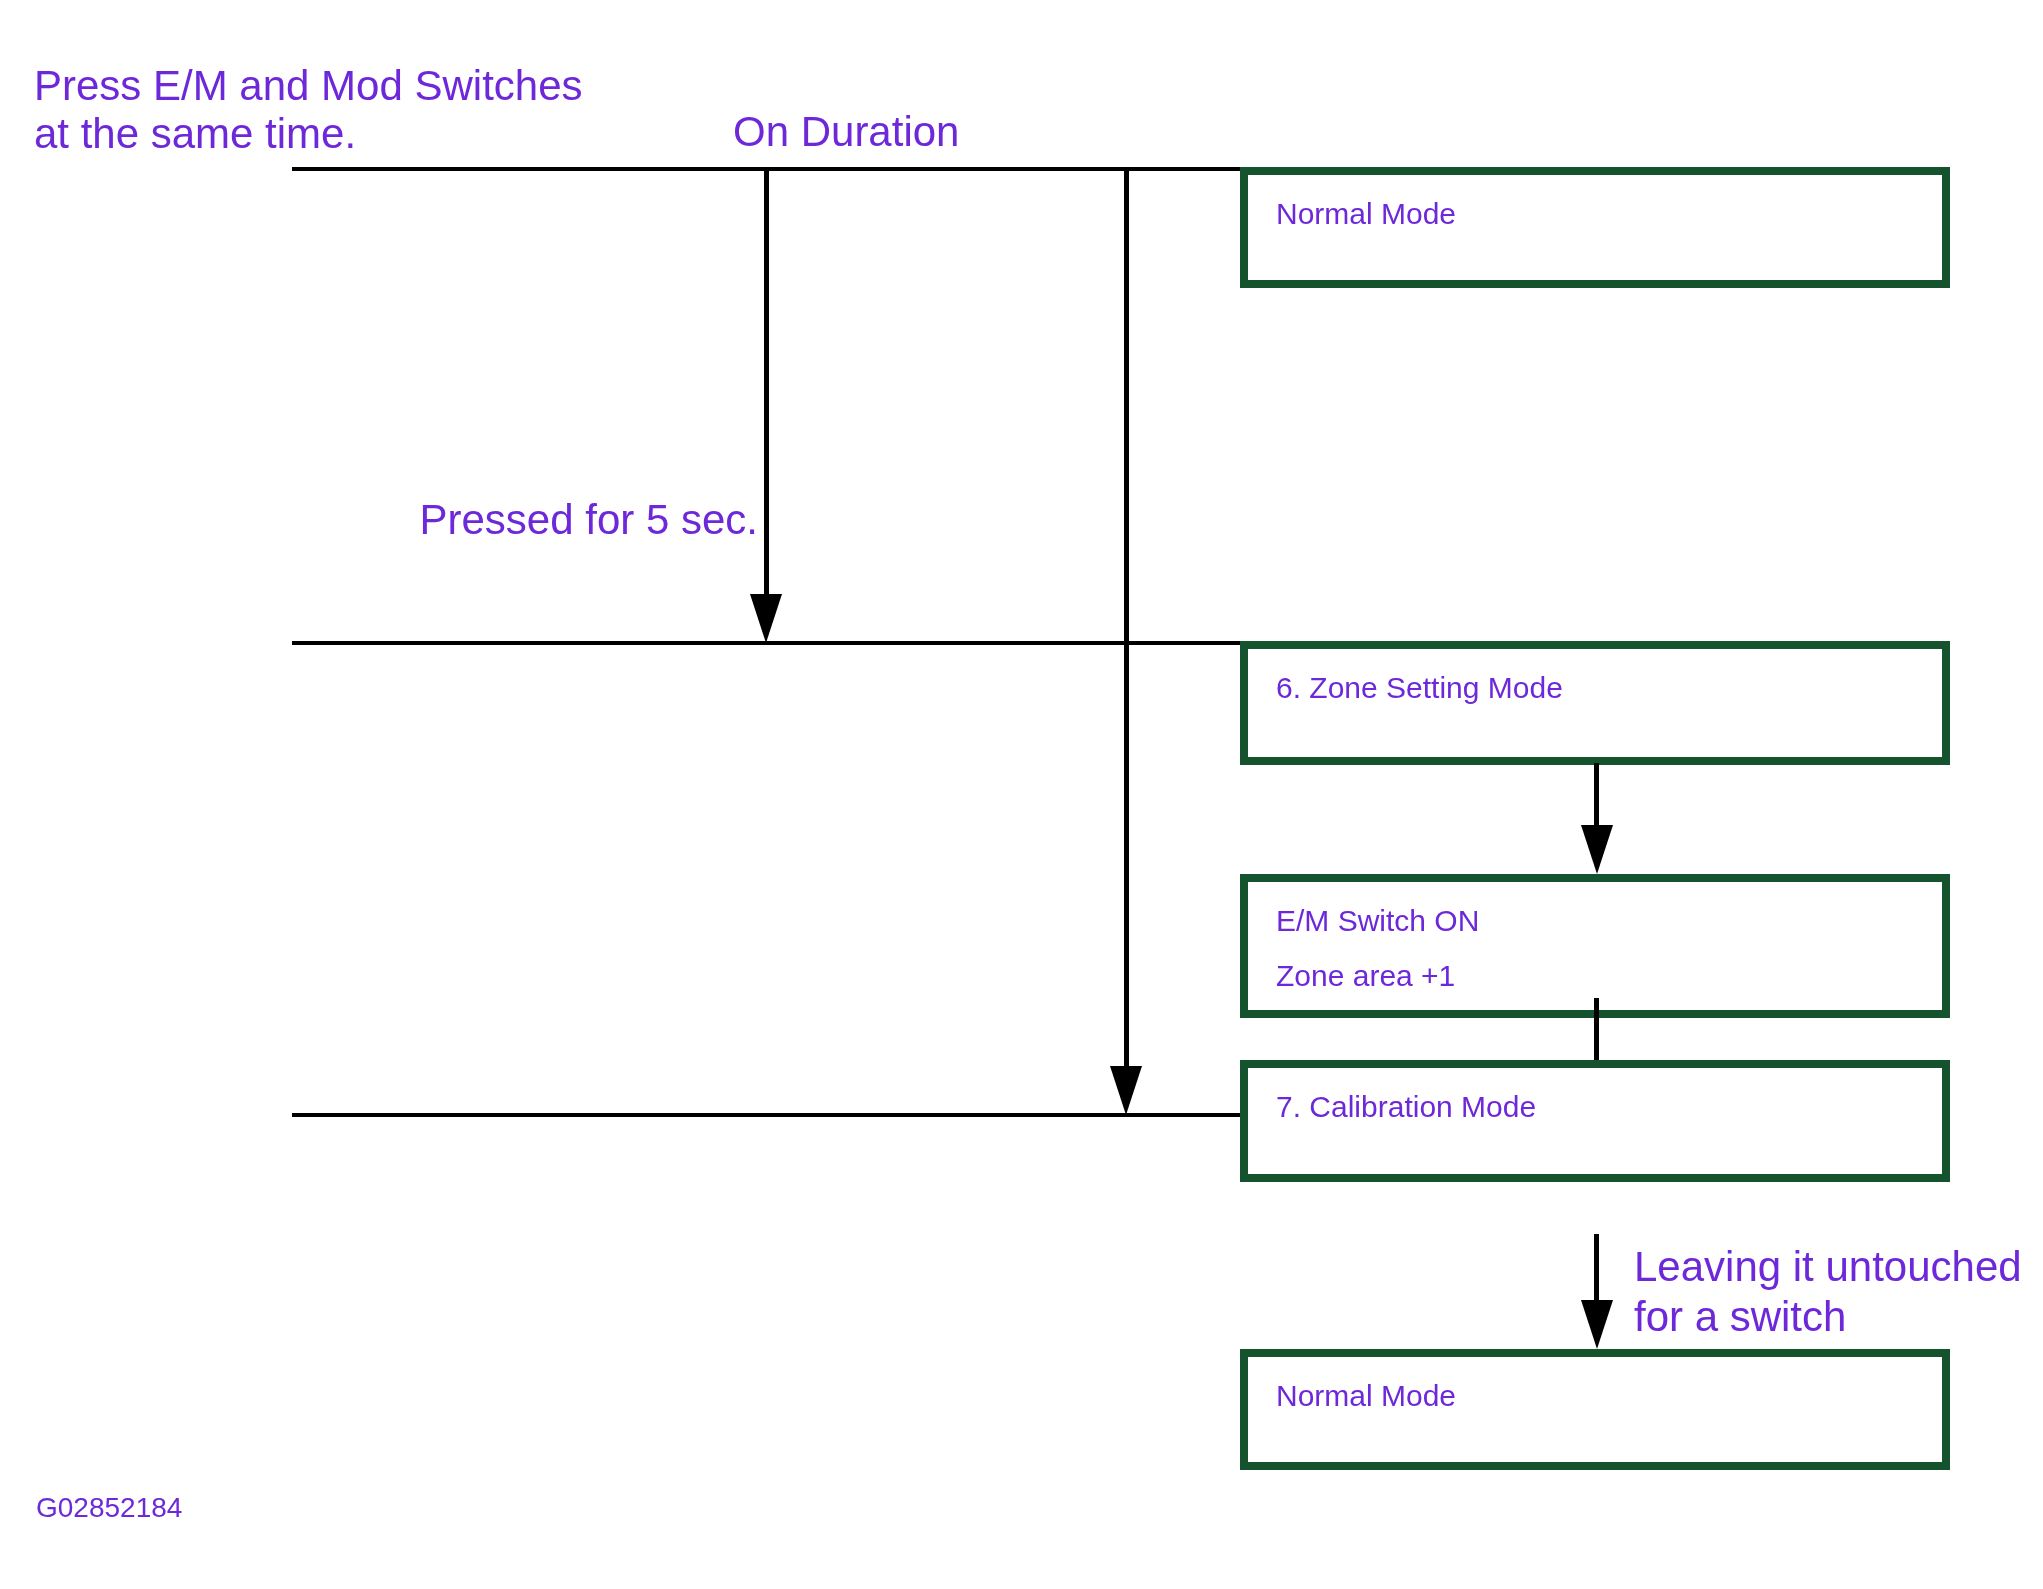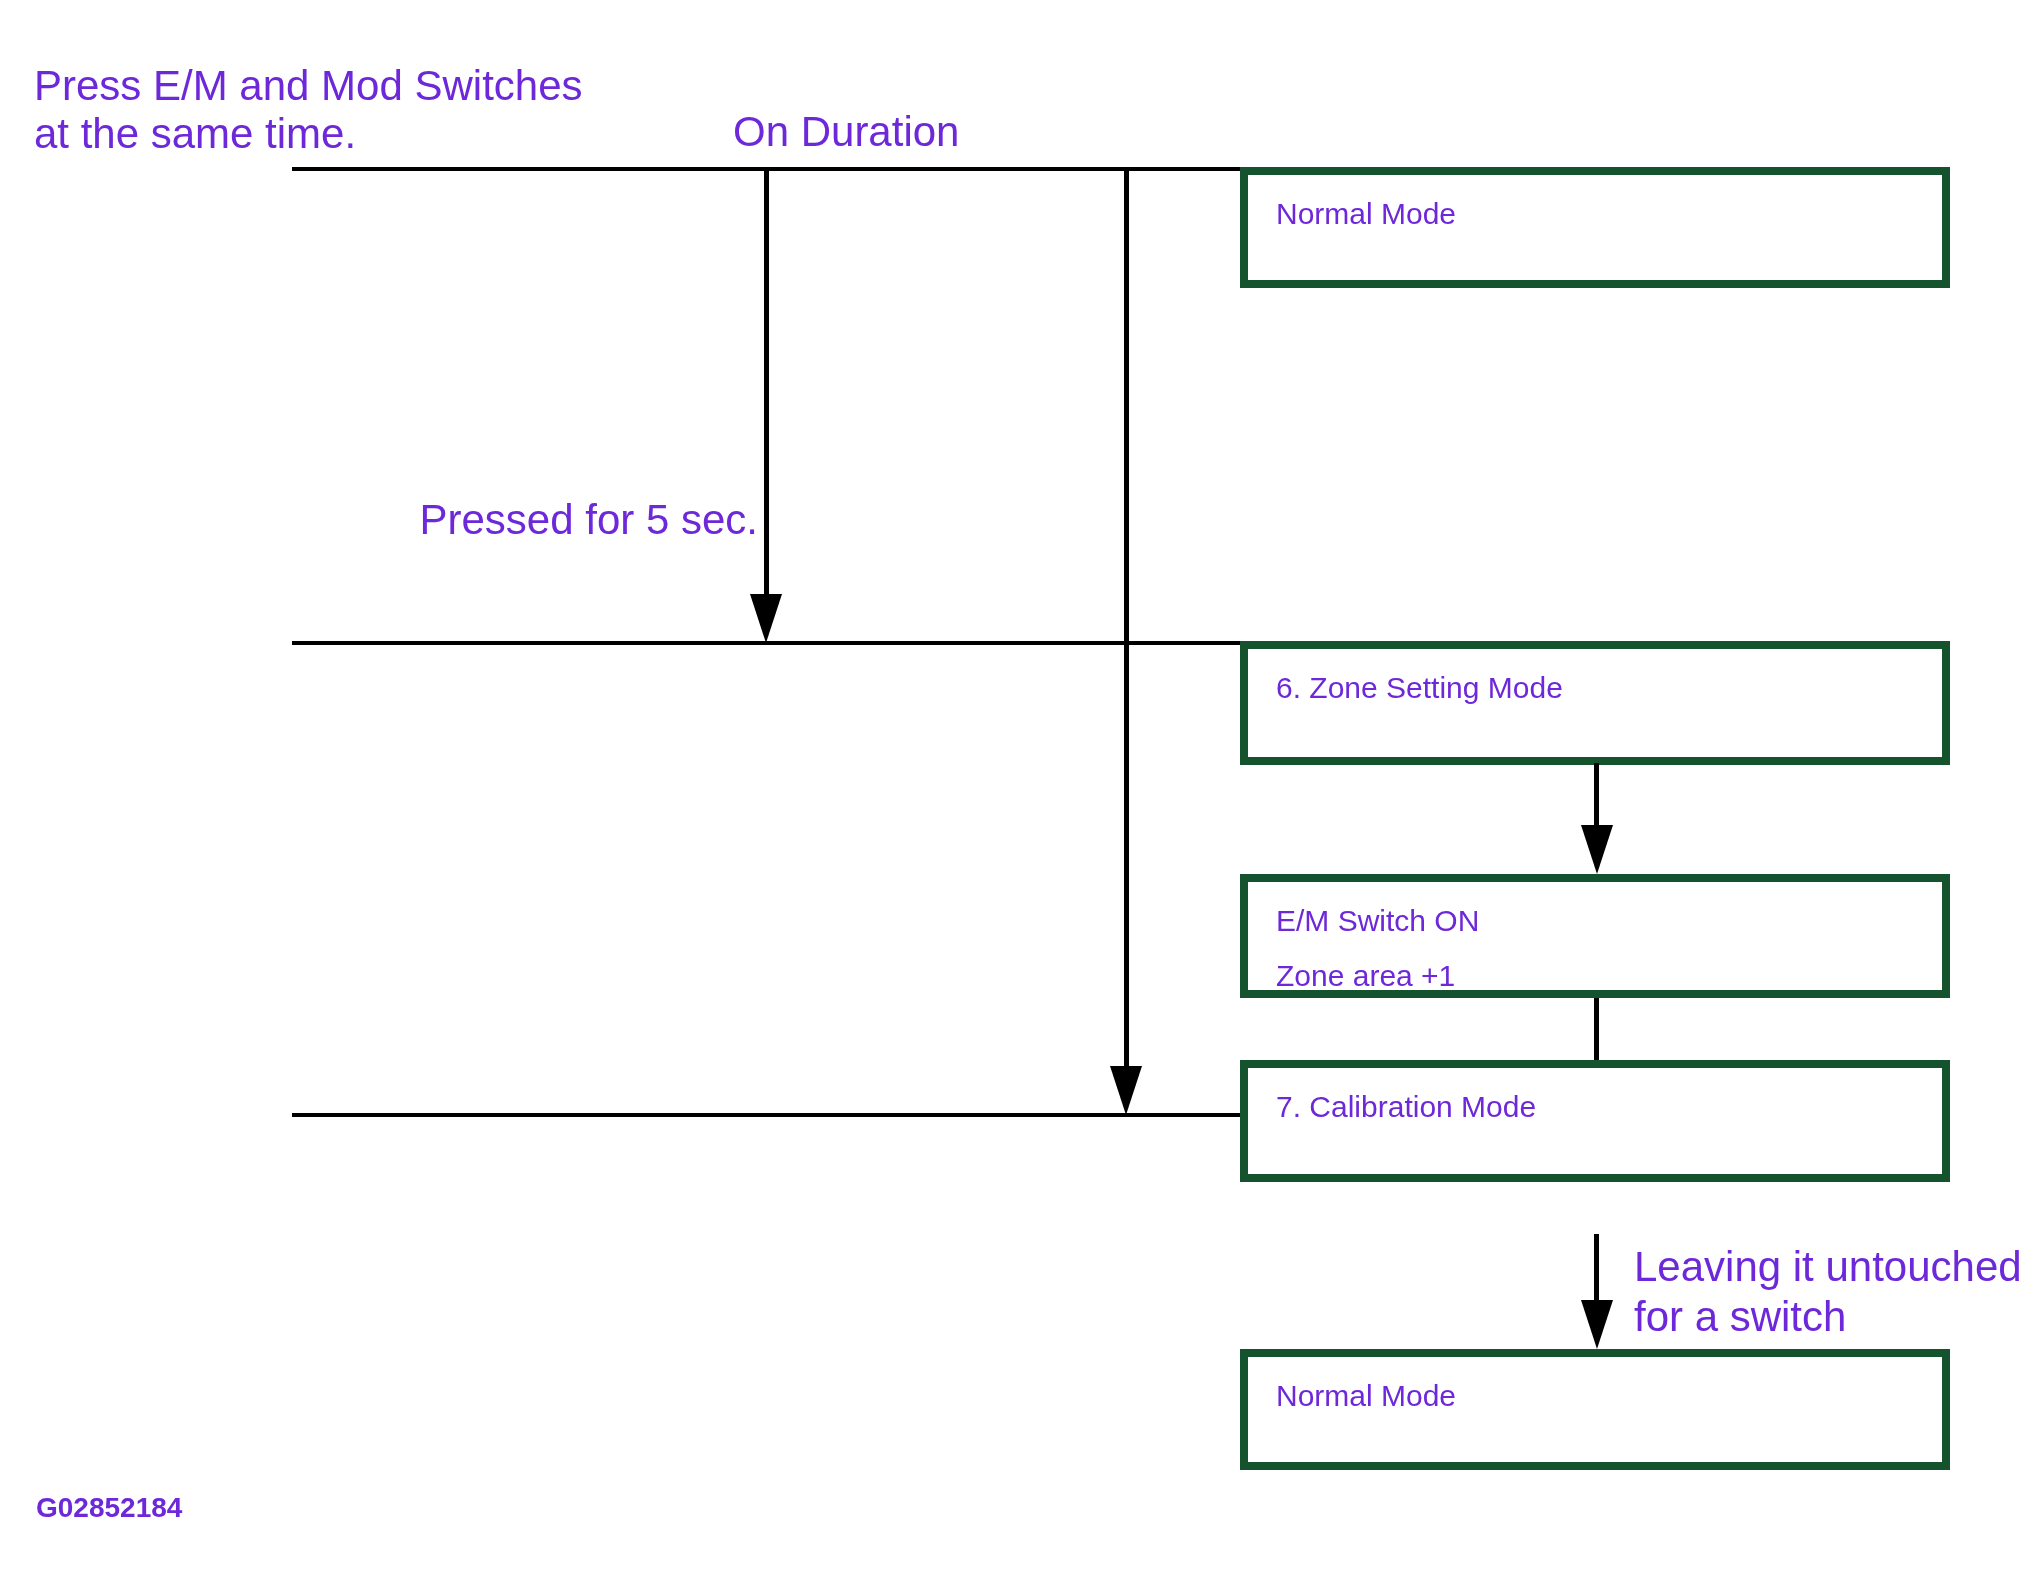--- a/index.html
+++ b/index.html
@@ -52,21 +52,21 @@
     padding: 11px 10px 0 28px;
     font-size: 30px;
     line-height: 55px;
   }
   .box .line { white-space: nowrap; }
   .figure-id {
     position: absolute;
     left: 36px;
     top: 1492px;
     font-size: 28px;
-    font-weight: bold;
+    font-weight: normal;
     line-height: 32px;
   }
   .align-right { text-align: right; }
 </style>
 </head>
 <body>
 
 <div class="canvas">
 
   <div class="txt" style="left:34px; top:62px;">
@@ -91,21 +91,21 @@
     <div class="line">Normal Mode</div>
   </div>
 
   <div class="box" style="top:641px; height:124px;">
     <div class="line">6. Zone Setting Mode</div>
   </div>
 
   <div class="vstem" style="left:1594px; top:763px; height:64px;"></div>
   <div class="ahead" style="left:1581px; top:825px;"></div>
 
-  <div class="box" style="top:874px; height:124px;">
+  <div class="box" style="top:874px; height:144px;">
     <div class="line">E/M Switch ON</div>
     <div class="line">Zone area +1</div>
   </div>
 
   <div class="vstem" style="left:1594px; top:998px; height:69px;"></div>
   <div class="ahead" style="left:1581px; top:1064px;"></div>
 
   <div class="box" style="top:1060px; height:122px;">
     <div class="line">7. Calibration Mode</div>
   </div>

